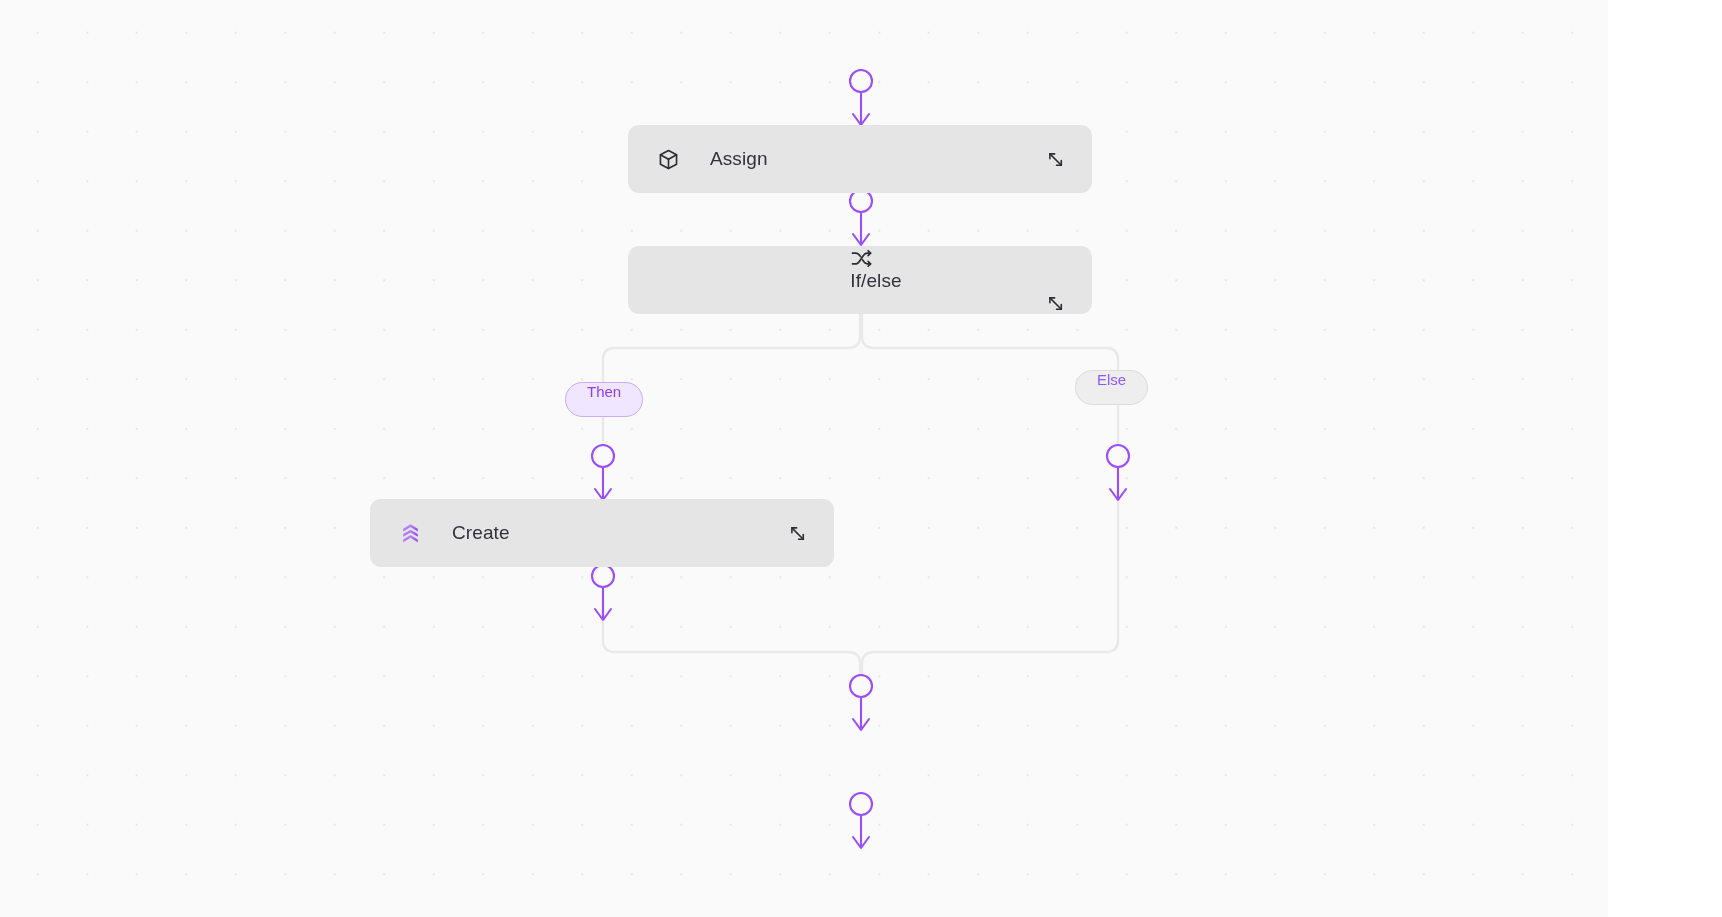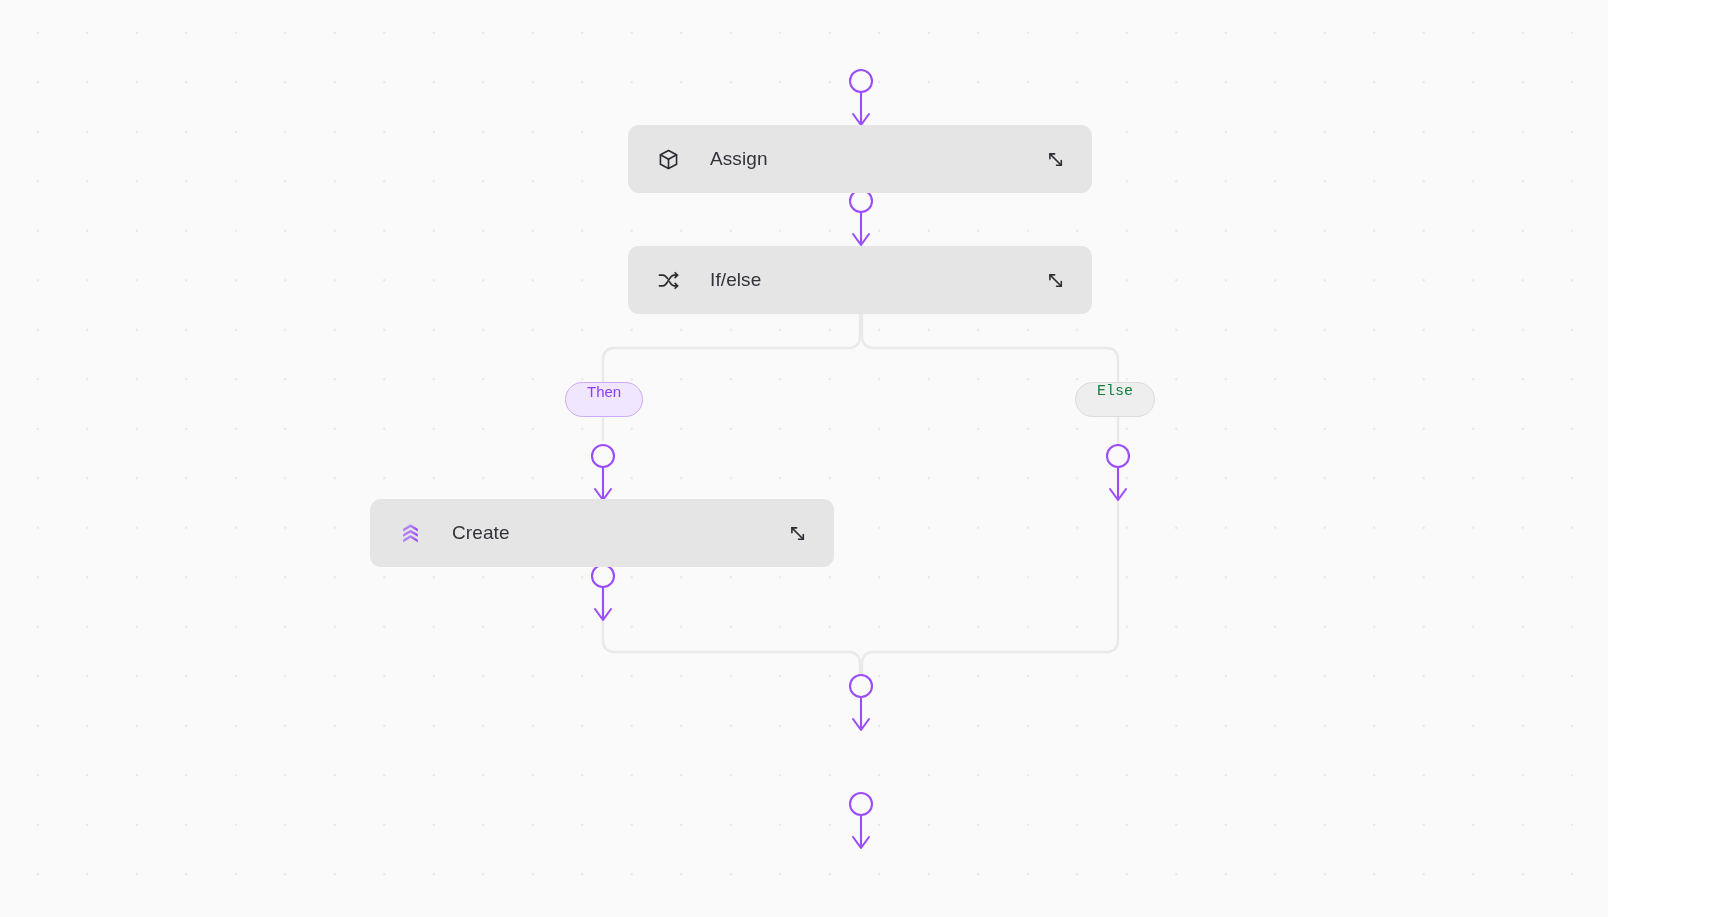--- a/index.html
+++ b/index.html
@@ -60,21 +60,21 @@
     width: 22px;
     height: 22px;
     display: flex;
     align-items: center;
     justify-content: center;
     cursor: pointer;
     flex: 0 0 auto;
   }
 
   #node-assign  { left: 628px; top: 125px;  width: 464px; }
-  #node-ifelse  { left: 628px; top: 246px;  width: 464px; }
+  #node-ifelse  { left: 628px; top: 246px;  width: 464px; flex-direction: column; }
   #node-create  { left: 370px; top: 499px;  width: 464px; text-align: right; }
   #node-return  { left: 628px; top: 729px;  width: 464px; }
 
   
   .branch-pill {
     position: absolute;
     height: 35px;
     display: flex;
     align-items: flex-start;
     justify-content: center;
@@ -85,25 +85,24 @@
   }
   #pill-then {
     left: 565px;
     top: 382px;
     background: #f1e6ff;
     border: 1.4px solid #cdaaf5;
     color: #8b3df5;
   }
   #pill-else {
     left: 1075px;
-    top: 382px;
+    top: 370px;
     background: #eeeeee;
     border: 1.4px solid #dcdcdc;
-    color: #15803d;
-    font-family: Liberation Mono, monospace;
+    color: #8b5cf6;
   }
 
   
   .connector {
     position: absolute;
     width: 34px;
     height: 64px;
     pointer-events: none;
   }
 </style>

